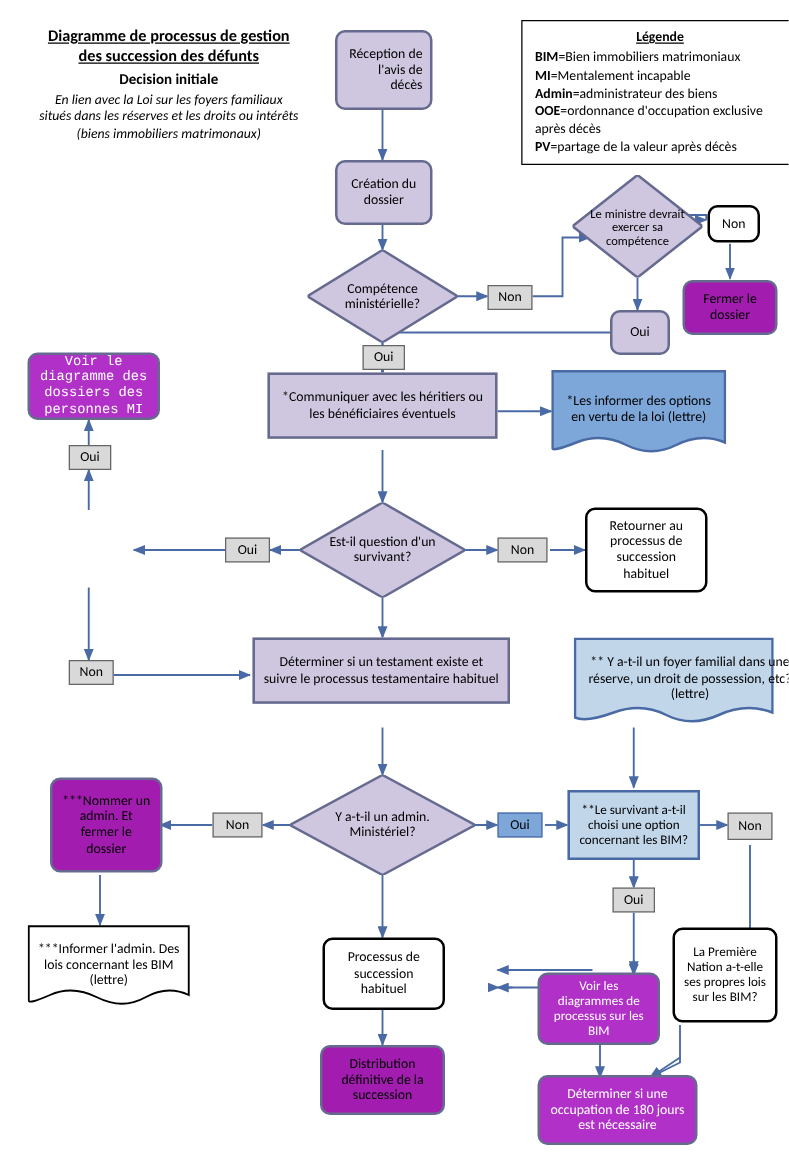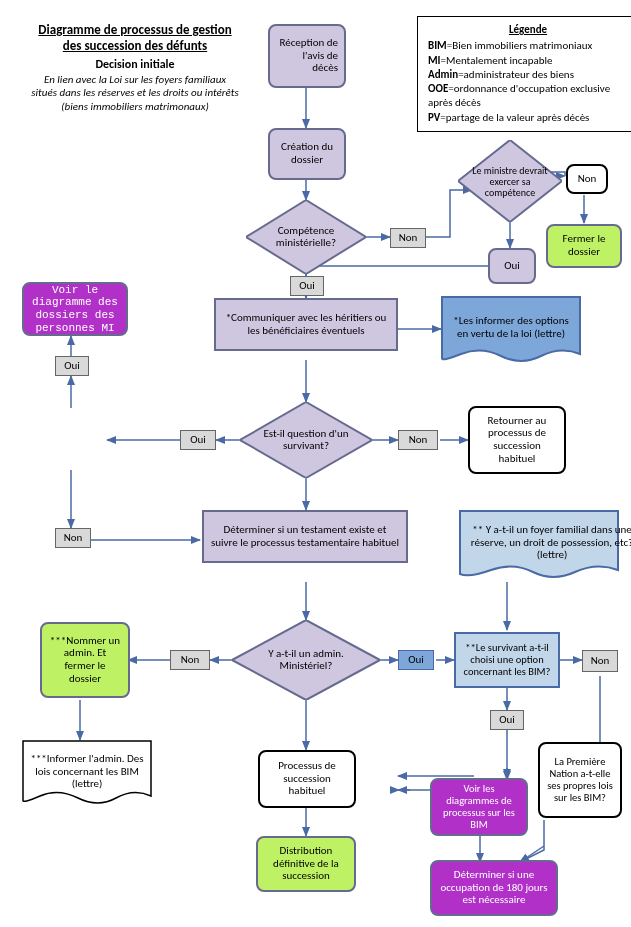--- a/index.html
+++ b/index.html
@@ -30,21 +30,21 @@
   .rect {
     border: 2px solid #666a8f;
     background: #cfc7e0;
     border-radius: 8px;
   }
   .rect.white {
     background: #ffffff;
     border-color: #000;
   }
   .rect.yellow {
-    background: #bef264;
+    background: #a21caf;
     border-color: #666a8f;
   }
   .rect.purple {
     background: #b030c8;
     border-color: #666a8f;
     color: #ffffff;
   }
   .rect.blue {
     background: #7da7d9;
     border-color: #4a6aa5;

